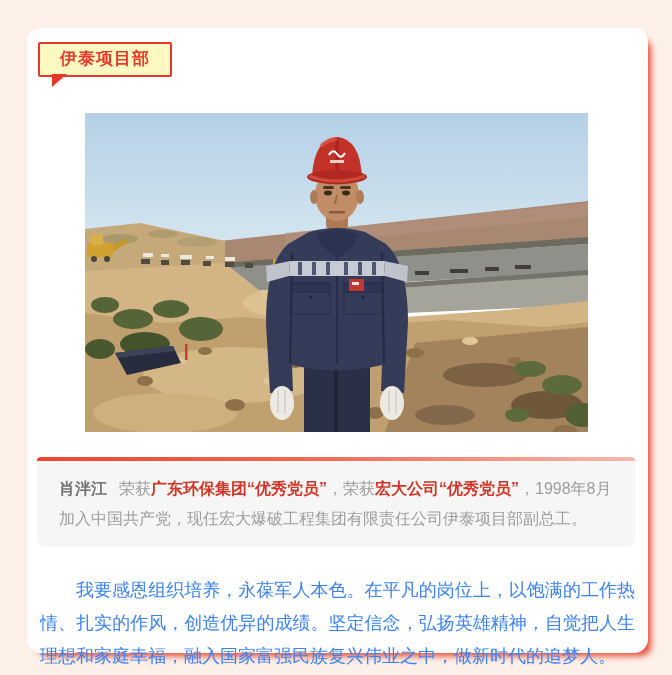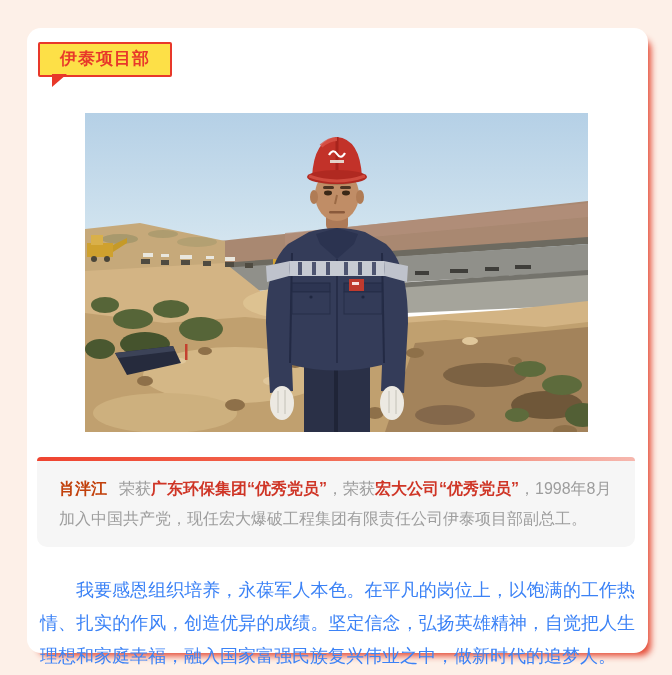--- a/index.html
+++ b/index.html
@@ -10,21 +10,21 @@
     position:relative;
   }
   .card{
     position:absolute;left:27px;top:28px;width:621px;height:625px;
     background:#ffffff;border-radius:14px;
     box-shadow:7px 7px 6px -4px rgba(226,62,40,0.92);
   }
   
   .badge{
     position:absolute;left:11px;top:14px;
-    background:#fde047;border:2px solid #e8382a;border-radius:2px;
+    background:#fef9c3;border:2px solid #e8382a;border-radius:2px;
     padding:5px 20px 6px;
     color:#e8382a;font-size:17px;font-weight:bold;letter-spacing:1px;
     line-height:20px;white-space:nowrap;
   }
   .badge-tail{
     position:absolute;left:25px;top:46px;width:0;height:0;
     border-top:13px solid #e8382a;border-right:15px solid transparent;
   }
   
   .photo{
@@ -39,21 +39,21 @@
   }
   .info-bar{
     height:4px;width:100%;
     background:linear-gradient(90deg,#ef4430 0%,#f2674f 45%,#f6b7ae 100%);
     border-radius:4px 4px 0 0;
   }
   .info-text{
     margin:0;padding:13px 22px 0 22px;
     font-size:16px;line-height:30px;color:#9d9d9d;
   }
-  .info-text .name{color:#c2410c;font-weight:bold;margin-right:12px;}
+  .info-text .name{color:#737373;font-weight:bold;margin-right:12px;}
   .info-text .award{color:#cf3526;font-weight:bold;text-align:center;}
   
   .quote{
     position:absolute;left:13px;top:546px;width:595px;
     margin:0;font-size:18px;line-height:33px;color:#3b82f6;
     text-indent:2em;text-align:justify;
   }
 </style>
 </head>
 <body>

